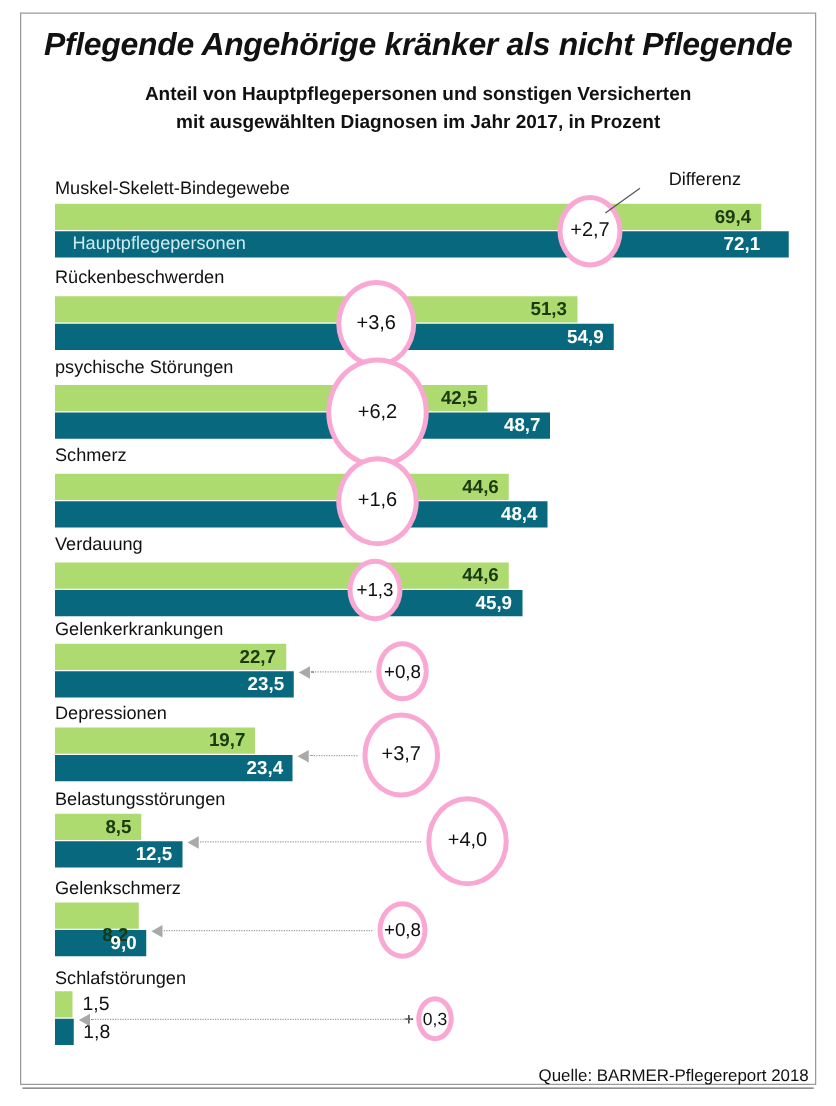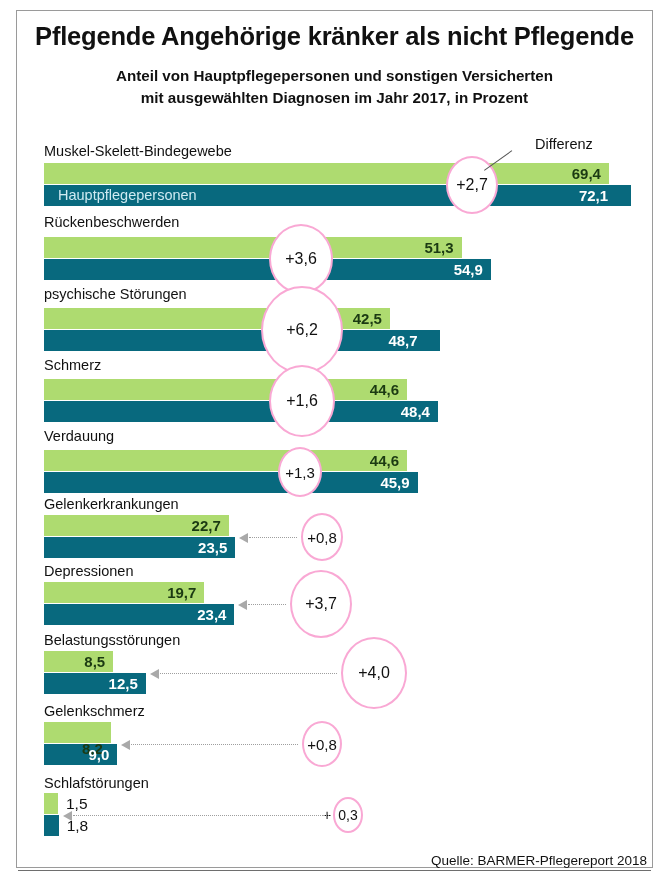--- a/index.html
+++ b/index.html
@@ -39,20 +39,21 @@
     width: 637px;
     text-align: center;
   }
   .title {
     font-size: 25.5px;
     font-weight: bold;
     letter-spacing: -0.2px;
     color: #111111;
     margin: 0;
     white-space: nowrap;
+    font-style: italic;
   }
   .subtitle {
     margin-top: 14px;
     font-size: 15.2px;
     font-weight: bold;
     line-height: 22px;
     color: #111111;
   }
 
   
@@ -95,21 +96,21 @@
     font-size: 14.5px;
     line-height: 21px;
     white-space: nowrap;
   }
   .legend-inline.on-green { color: #1b3a12; }
   .legend-inline.on-teal  { color: #cfeaf2; }
 
   
   .diff {
     position: absolute;
-    border: 2px solid #f9a8d4;
+    border: 4px solid #f9a8d4;
     border-radius: 50%;
     background: #ffffff;
     box-sizing: border-box;
     display: flex;
     align-items: center;
     justify-content: center;
     color: #111111;
     font-size: 16px;
     white-space: nowrap;
   }
@@ -195,21 +196,21 @@
       <div class="cat-label" style="top: 214px;">Rückenbeschwerden</div>
       <div class="bar green" style="top: 237px; width: 417.582px;"></div>
       <div class="bar teal" style="top: 259px; width: 446.886px;"></div>
       <div class="bar-val inside-green" style="top: 237px; left: 409.582px; width: 44px; text-align: right;">51,3</div>
       <div class="bar-val inside-teal" style="top: 259px; left: 438.886px; width: 44px; text-align: right;">54,9</div>
       <div class="diff" style="width: 64px; height: 70px; left: 269px; top: 224px;">+3,6</div>
       <div class="cat-label" style="top: 286px;">psychische Störungen</div>
       <div class="bar green" style="top: 308px; width: 345.95px;"></div>
       <div class="bar teal" style="top: 330px; width: 396.418px;"></div>
       <div class="bar-val inside-green" style="top: 308px; left: 337.95px; width: 44px; text-align: right;">42,5</div>
-      <div class="bar-val inside-teal" style="top: 330px; left: 388.418px; width: 44px; text-align: left;">48,7</div>
+      <div class="bar-val inside-teal" style="top: 330px; left: 388.418px; width: 44px; text-align: right;">48,7</div>
       <div class="diff" style="width: 82px; height: 88px; left: 261px; top: 286px;">+6,2</div>
       <div class="cat-label" style="top: 357px;">Schmerz</div>
       <div class="bar green" style="top: 379px; width: 363.044px;"></div>
       <div class="bar teal" style="top: 401px; width: 393.976px;"></div>
       <div class="bar-val inside-green" style="top: 379px; left: 355.044px; width: 44px; text-align: right;">44,6</div>
       <div class="bar-val inside-teal" style="top: 401px; left: 385.976px; width: 44px; text-align: right;">48,4</div>
       <div class="diff" style="width: 66px; height: 72px; left: 269px; top: 365px;">+1,6</div>
       <div class="cat-label" style="top: 428px;">Verdauung</div>
       <div class="bar green" style="top: 450px; width: 363.044px;"></div>
       <div class="bar teal" style="top: 472px; width: 373.626px;"></div>

